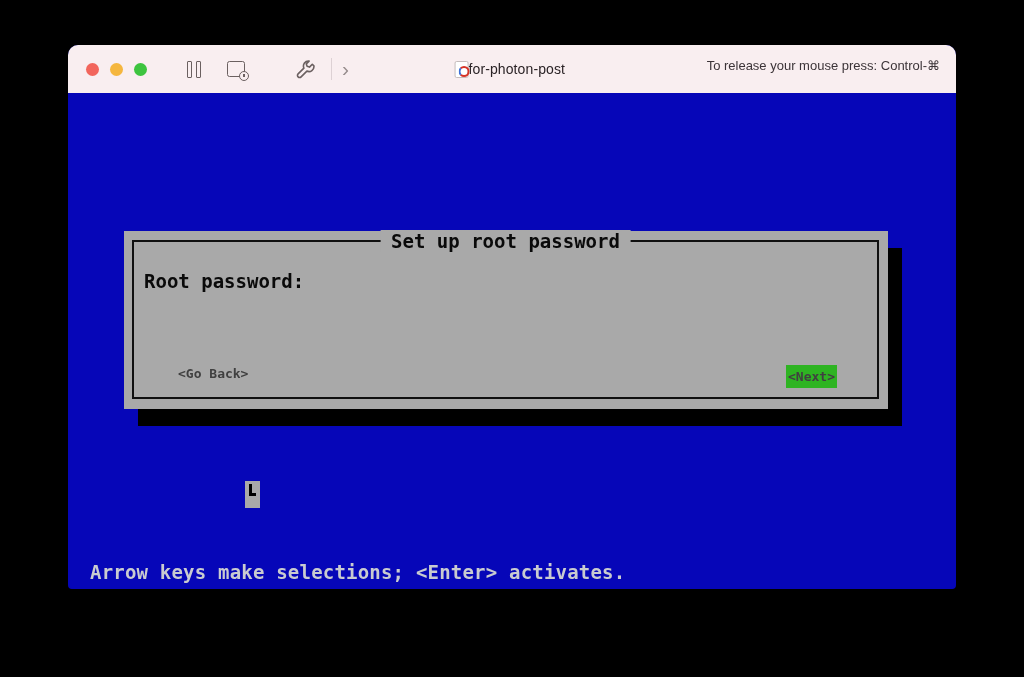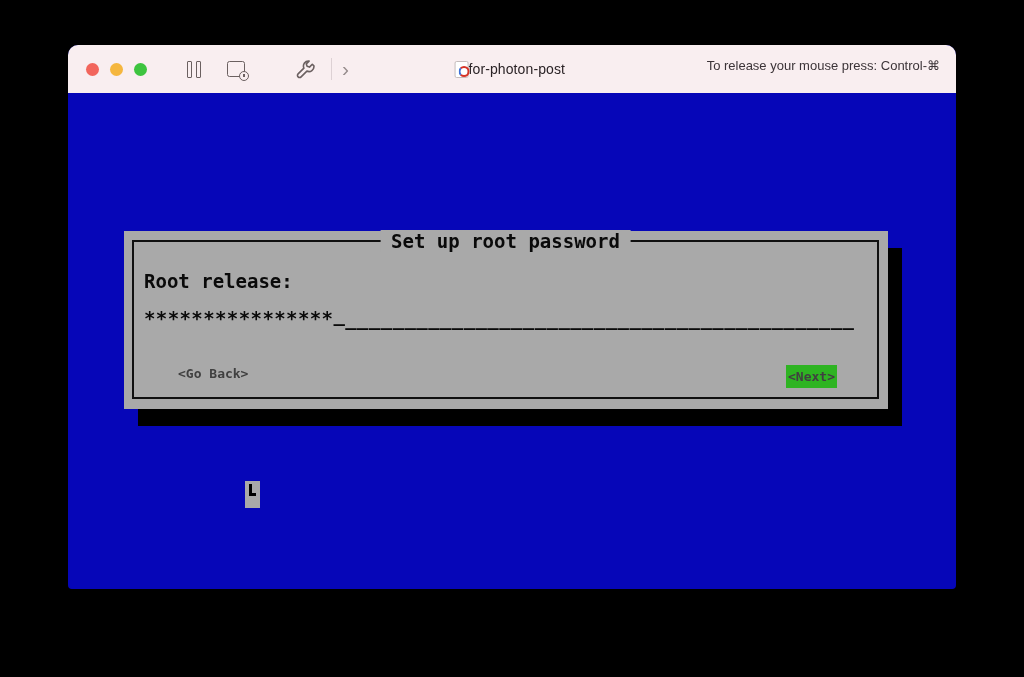--- a/index.html
+++ b/index.html
@@ -123,26 +123,26 @@
     <div class="tb-hint">To release your mouse press: Control-⌘</div>
   </div>
 
   <div class="screen">
 
     <div class="dialog-shadow"></div>
 
     <div class="dialog">
       <div class="frame">
         <div class="dialog-title">Set up root password</div>
-        <div class="t-label">Root release:</div>
-        <div class="t-field"><span>****************</span><span class="cursor">_</span><span>___________________________________________</span></div>
+        <div class="t-label">Root password:</div>
         <div class="btn btn-goback">&lt;Go Back&gt;</div>
         <div class="btn btn-next">&lt;Next&gt;</div>
       </div>
     </div>
 
     <div class="artifact">
         <span class="artifact-l"></span>
       </div>
 
+    <div class="statusline">Arrow keys make selections; &lt;Enter&gt; activates.</div>
 
   </div>
 </div>
 
 </body></html>

